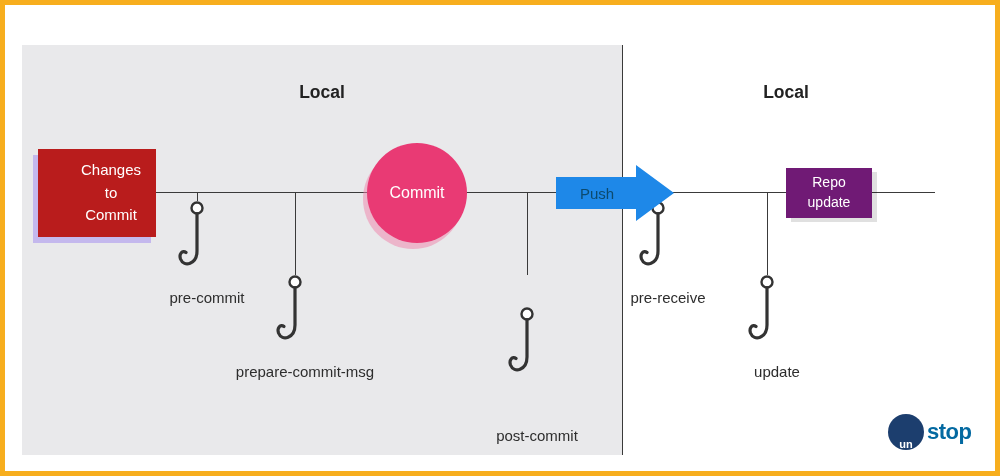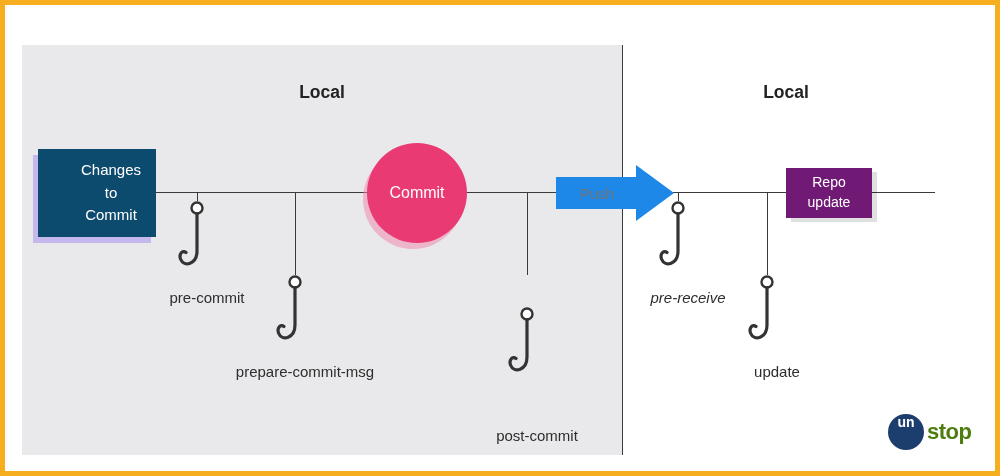--- a/index.html
+++ b/index.html
@@ -50,21 +50,21 @@
   .node {
     position: absolute;
     display: flex; align-items: center; justify-content: center;
     color: #ffffff;
     text-align: center;
     white-space: pre-line;
   }
   .node-changes {
     left: 33px; top: 144px;
     width: 118px; height: 88px;
-    background: #0c4a6e;
+    background: #b91c1c;
     font-size: 15px; line-height: 1.5;
     box-shadow: -5px 6px 0 rgba(151,124,240,.45);
     padding-left: 28px;
   }
   .node-commit {
     left: 362px; top: 138px;
     width: 100px; height: 100px;
     border-radius: 50%;
     background: #E93A74;
     font-size: 16px;
@@ -81,21 +81,21 @@
   .push-wrap {
     position: absolute;
     left: 551px; top: 160px;
     width: 118px; height: 56px;
   }
   .push-label {
     position: absolute;
     left: 0; top: 11px;
     width: 82px; height: 34px;
     display: flex; align-items: center; justify-content: center;
-    color: #737373; font-size: 15px;
+    color: #0c4a6e; font-size: 15px;
   }
 
   .hook {
     position: absolute;
     width: 44px;
     display: flex; flex-direction: column; align-items: center;
   }
   .dropline { width: 0; border-left: 1.6px solid #3a3a3a; }
   .hook-label {
     margin-top: 8px;
@@ -106,25 +106,25 @@
   }
 
   .logo {
     position: absolute;
     left: 883px; top: 409px;
     display: flex; align-items: center; gap: 3px;
   }
   .logo-circle {
     width: 36px; height: 36px; border-radius: 50%;
     background: #1C3E6E; color: #ffffff;
-    display: flex; align-items: flex-start; justify-content: center;
-    font-weight: 700; font-size: 14px;
+    display: flex; align-items: flex-end; justify-content: center;
+    font-weight: 700; font-size: 11px;
   }
   .logo-text {
-    color: #4d7c0f; font-weight: 700; font-size: 22px; letter-spacing: -0.5px;
+    color: #0369a1; font-weight: 700; font-size: 22px; letter-spacing: -0.5px;
   }
 </style>
 </head>
 <body>
 
 <div class="frame">
 
   <div class="gray-panel"></div>
   <div class="divider"></div>
 
@@ -154,21 +154,21 @@
 
   <div class="hook" style="left:500px; top:188px;gap:32px;">
     <div class="dropline" style="height:82px"></div>
     <svg width="44" height="80" viewBox="0 0 44 80">
       <circle cx="22" cy="7" r="5.5" fill="#fff" stroke="#333" stroke-width="2.4"></circle>
       <path d="M22 12.5 L22 50 C22 63 9 67 5.5 58 C3.8 53 7.5 48.5 11 51.5" fill="none" stroke="#333" stroke-width="3.2" stroke-linecap="round"></path>
     </svg>
     <div class="hook-label">post-commit</div>
   </div>
 
-  <div class="hook" style="left:651px; top:188px;font-style:italic;">
+  <div class="hook" style="left:631px; top:188px;">
     <div class="dropline" style="height:8px"></div>
     <svg width="44" height="80" viewBox="0 0 44 80">
       <circle cx="22" cy="7" r="5.5" fill="#fff" stroke="#333" stroke-width="2.4"></circle>
       <path d="M22 12.5 L22 50 C22 63 9 67 5.5 58 C3.8 53 7.5 48.5 11 51.5" fill="none" stroke="#333" stroke-width="3.2" stroke-linecap="round"></path>
     </svg>
     <div class="hook-label">pre-receive</div>
   </div>
 
   <div class="hook" style="left:740px; top:188px;">
     <div class="dropline" style="height:82px"></div>

